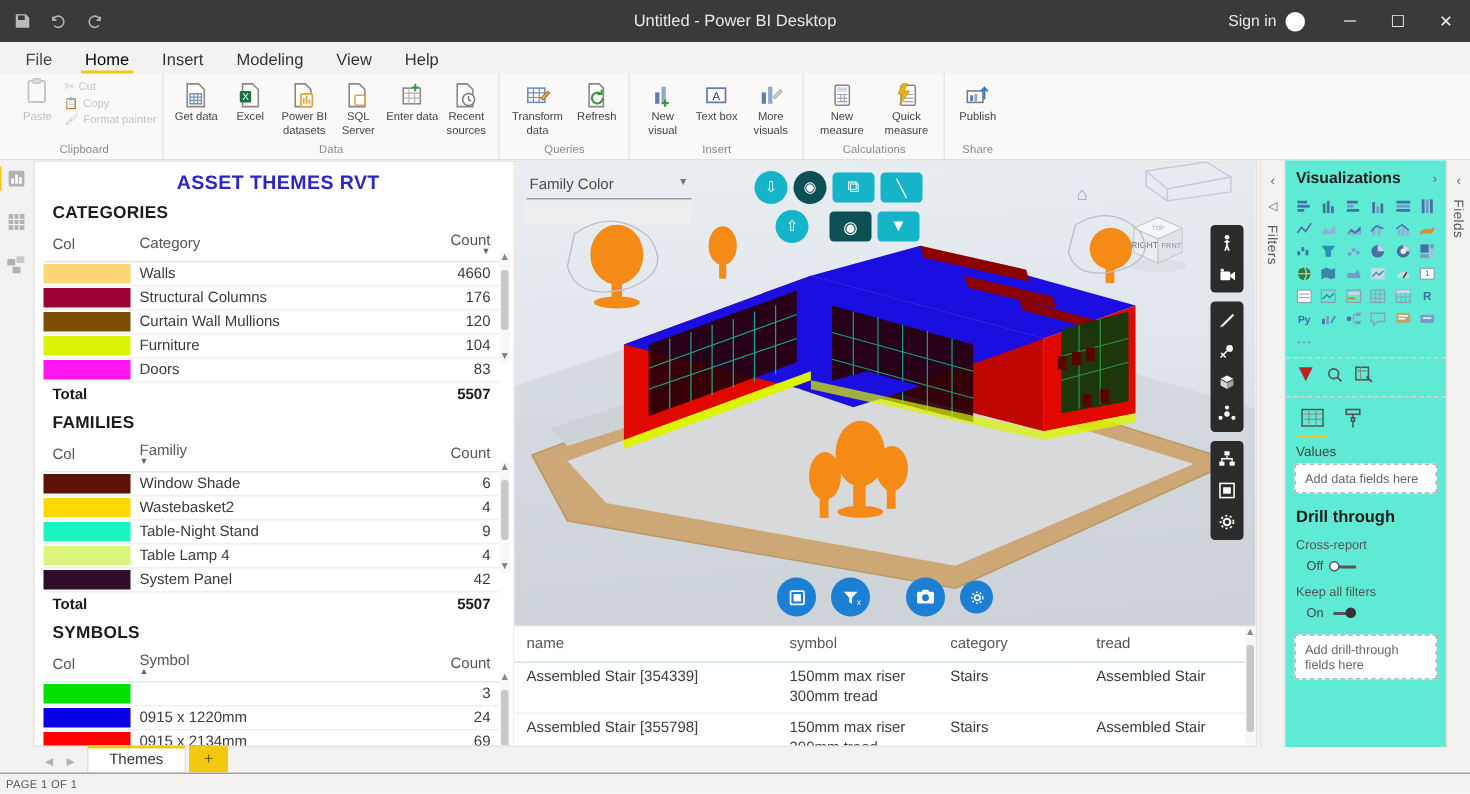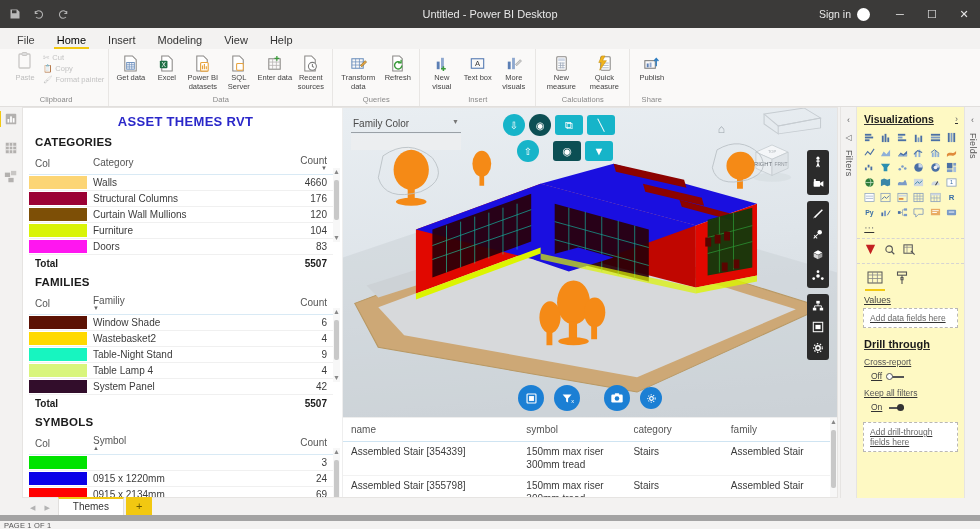--- a/index.html
+++ b/index.html
@@ -131,21 +131,21 @@
   table.dg th { font-weight:400; color:#555; text-align:left; padding:6px 8px 6px;
                 border-bottom:1px solid #cfe4f2; font-size:10px; }
   table.dg td { padding:4px 8px; color:#3b3b3b; border-bottom:1px solid #f2f2f2; vertical-align:top; line-height:1.25;}
 
   
   .filtersrail { width:16px; background:#f3f2f1; border-left:1px solid #e6e4e2; display:flex;
                  flex-direction:column; align-items:center; padding-top:8px; gap:8px; }
   .vertlabel { writing-mode:vertical-rl; font-size:9px; color:#555; letter-spacing:.3px;}
 
   
-  .vizpane { width:108px; background:#fef9c3; border-left:1px solid #e6e4e2; display:flex; flex-direction:column;text-decoration:underline;}
+  .vizpane { width:108px; background:#5eead4; border-left:1px solid #e6e4e2; display:flex; flex-direction:column;}
   .vp-head { display:flex; align-items:center; justify-content:space-between; padding:6px 6px 5px 7px; }
   .vp-title { font-size:10.5px; font-weight:bold; color:#1b1b1b; }
   .chev { font-size:9px; color:#666; }
   .vicgrid { display:grid; grid-template-columns:repeat(6,1fr); gap:2px; padding:1px 5px 4px;
              border-bottom:1px dashed #d6d4d2; }
   .vic { height:13px; display:flex; align-items:center; justify-content:center; font-size:9px; color:#3a6ea5;}
   .vrow2 { display:flex; gap:7px; padding:4px 7px 5px; border-bottom:1px dashed #d6d4d2; align-items:center;}
   .fieldtabs { display:flex; gap:12px; padding:7px 10px 0; }
   .ftab { position:relative; height:17px; display:flex; align-items:flex-start; font-size:12px; color:#444;}
   .ftab.active::after{content:"";position:absolute;left:-2px;right:-2px;bottom:-3px;height:2px;background:#f2c811;}
@@ -163,21 +163,21 @@
 
   
   .pagebar { position:absolute; left:0; right:0; bottom:14px; height:17px; background:#f3f2f1;
              display:flex; align-items:flex-end; padding-left:22px; }
   .pgnav { display:flex; gap:9px; padding:0 8px 3px; font-size:7px; color:#b3b3b3;}
   .ptab { background:#fff; border:1px solid #e1dfdd; border-bottom:none; font-size:10px; color:#333;
           padding:3px 14px; }
   .ptab.active { border-top:2px solid #f2c811; padding-top:2px;}
   .padd { background:#f2c811; color:#6b5a00; font-size:11px; padding:3px 10px 3px; margin-left:2px; }
   .statusbar { position:absolute; left:0; right:0; bottom:0; height:14px; background:#f3f2f1;
-               border-top:6px solid #a3a3a3; display:flex; align-items:center; padding-left:4px;
+               border-top:1px solid #a3a3a3; display:flex; align-items:center; padding-left:4px;
                font-size:7.5px; color:#555; letter-spacing:.2px;}
 </style>
 </head>
 <body>
 
 <div class="titlebar">
   <div class="qat">
     <span class="qicon">
       <svg width="12" height="12" viewBox="0 0 16 16">
           <path fill="#d0d0d0" d="M2 2h9l3 3v9H2V2zm2 1v4h6V3H4zm1 7h6v3H5v-3z"></path>
@@ -835,21 +835,21 @@
         </div>
 
         <div class="datagrid">
           <div class="dg-main">
             <table class="dg">
               <thead>
                   <tr>
                 <th style="width:36%">name</th>
                 <th style="width:22%">symbol</th>
                 <th style="width:20%">category</th>
-                <th style="width:22%">family</th>
+                <th style="width:22%">tread</th>
               </tr>
                 </thead>
               <tbody>
                 <tr>
                   <td>Assembled Stair [354339]</td>
                   <td>150mm max riser 300mm tread</td>
                   <td>Stairs</td>
                   <td>Assembled Stair</td>
                 </tr>
                 <tr>

